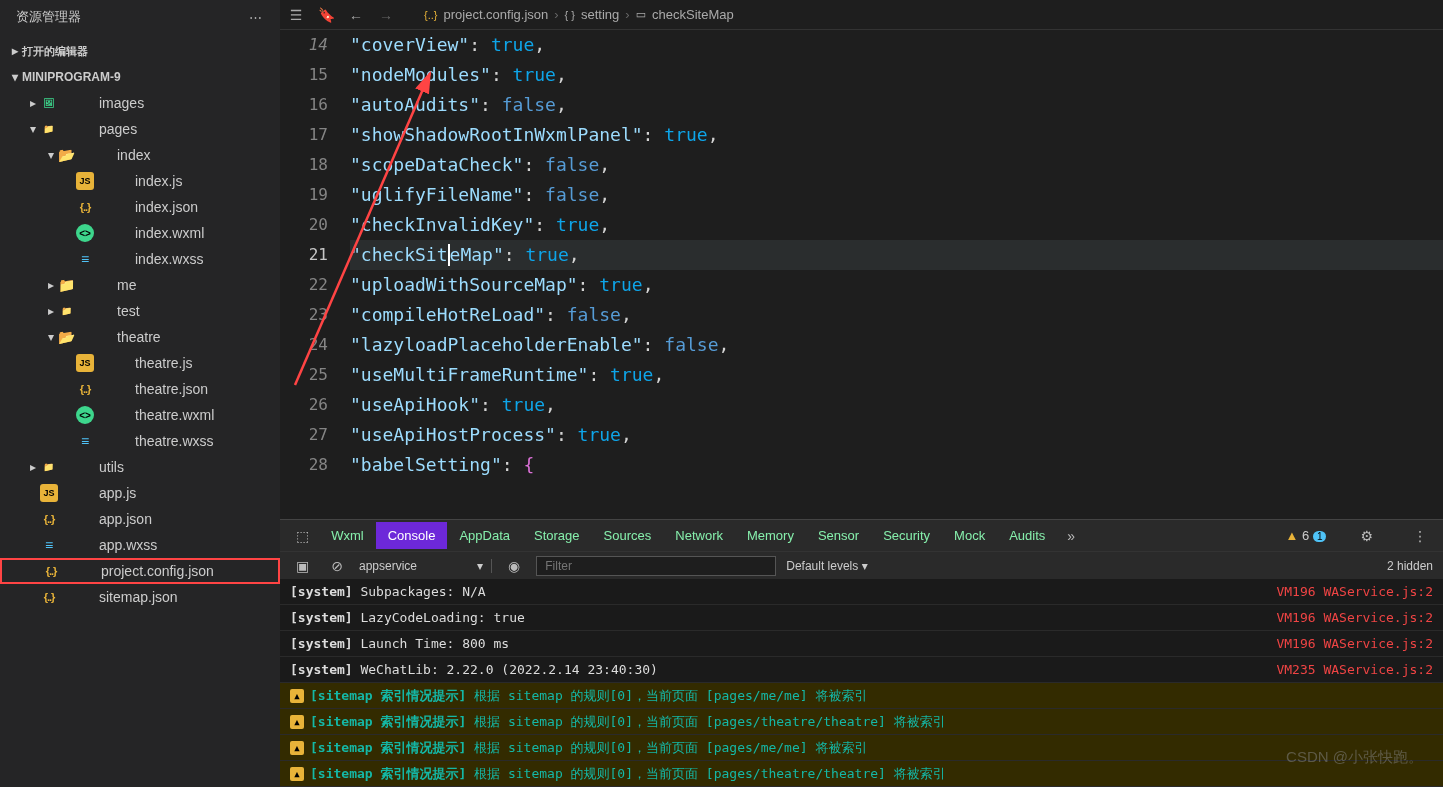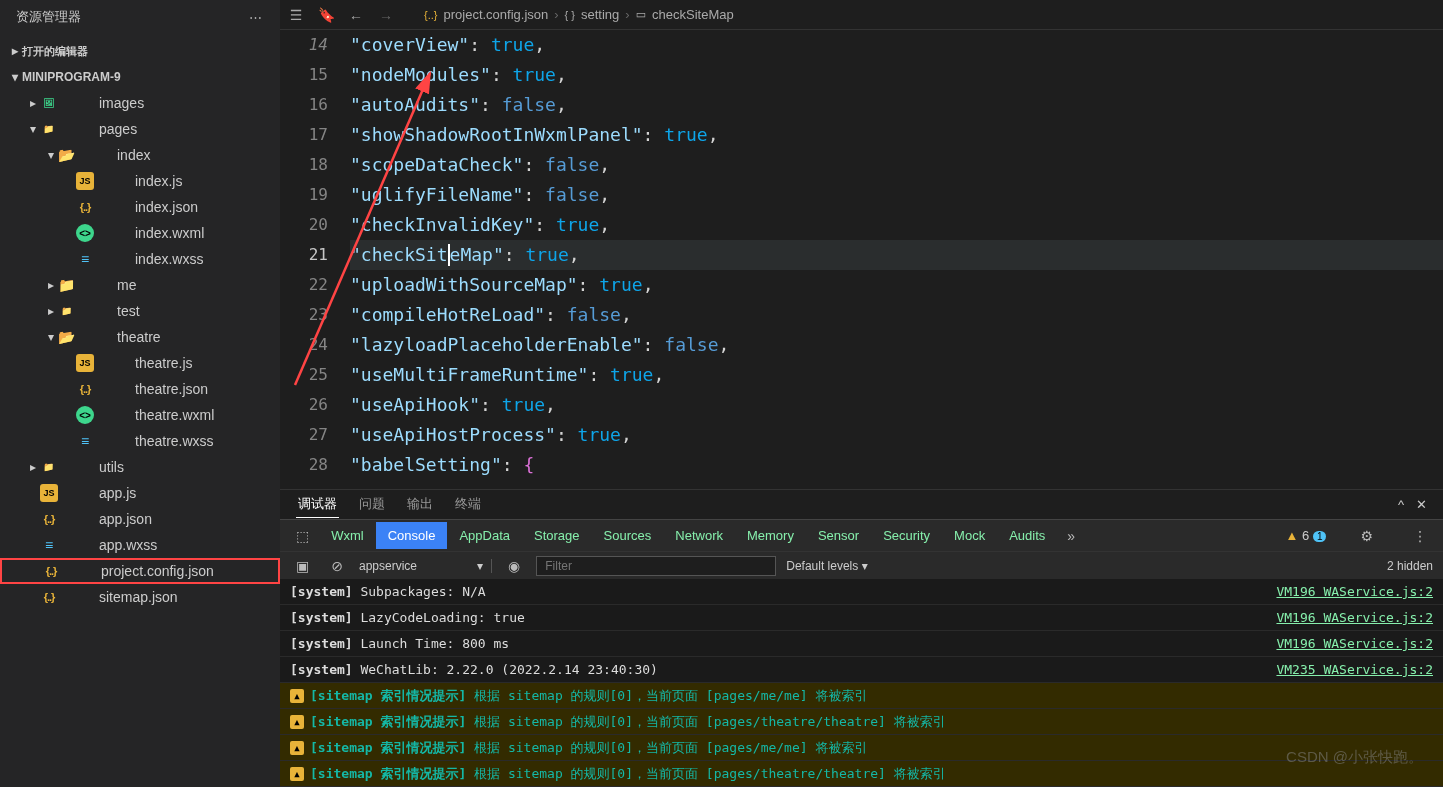--- a/index.html
+++ b/index.html
@@ -55,39 +55,39 @@
 
 .panel-tabs { background: #1e1e1e; border-top: 1px solid #333; display: flex; align-items: center; height: 30px; padding: 0 16px; gap: 18px; font-size: 13px; }
 .panel-tab { color: #999; cursor: pointer; padding: 4px 2px; }
 .panel-tab.active { color: #fff; border-bottom: 1px solid #fff; }
 .panel-collapse { margin-left: auto; display: flex; gap: 12px; }
 
 
 .devtools-tabs { background: #2a2a2a; display: flex; align-items: center; height: 32px; padding: 0 10px; gap: 4px; font-size: 13px; border-top: 1px solid #444; }
 .dt-icon { color: #bbb; padding: 4px 6px; cursor: pointer; font-size: 14px; }
 .dt-tab { color: #86efac; padding: 6px 12px; cursor: pointer; }
-.dt-tab.active { background: #3b82f6; color: #fff; }
+.dt-tab.active { background: #6d28d9; color: #fff; }
 .dt-right { margin-left: auto; display: flex; align-items: center; gap: 28px; }
 .badge-info { background: #4fc3f7; color: #000; padding: 0 4px; border-radius: 6px; font-size: 10px; }
 
 
 .console-toolbar { background: #2a2a2a; display: flex; align-items: center; height: 28px; padding: 0 10px; gap: 10px; border-top: 1px solid #333; font-size: 12px; }
 .ct-input { background: #1e1e1e; border: 1px solid #555; color: #ccc; padding: 2px 8px; height: 20px; width: 240px; font-size: 12px; }
 .ct-levels { color: #ccc; }
 .ct-hidden { margin-left: auto; color: #ccc; }
 
 
 .console { background: #1a1a1a; font-family: Consolas, monospace; font-size: 13px; overflow: auto; }
 .console-line { display: flex; align-items: center; height: 26px; padding: 0 10px; border-bottom: 1px solid #2a2a2a; }
 .console-line.warn { background: #332b00; color: #fbe7a3; }
 .con-icon-warn { width: 14px; height: 14px; background: #e8b339; color: #000; border-radius: 2px; display: inline-flex; align-items: center; justify-content: center; font-size: 9px; margin-right: 6px; font-weight: bold; }
 .con-text { flex: 1; white-space: nowrap; overflow: hidden; text-overflow: ellipsis; color: #ddd; }
 .console-line.warn .con-text { color: #14b8a6; }
 .con-bracket { font-weight: bold; }
-.con-link { color: #86efac; text-decoration: underline; margin-left: auto; cursor: pointer; }
+.con-link { color: #ef4444; margin-left: auto; cursor: pointer; }
 
 .watermark { position: fixed; bottom: 20px; right: 20px; color: #888; font-size: 15px; opacity: 0.5; font-family: sans-serif; pointer-events: none; z-index: 100; }
 </style>
 </head>
 <body>
 
 <div class="container">
 
   <div class="sidebar">
     <div class="sidebar-header">
@@ -249,32 +249,20 @@
           <div class="code-line" style="justify-content: flex-end;">23</div>
           <div class="code-line" style="justify-content: flex-end;">24</div>
           <div class="code-line" style="justify-content: flex-end;">25</div>
           <div class="code-line" style="justify-content: flex-end;">26</div>
           <div class="code-line" style="justify-content: flex-end;">27</div>
           <div class="code-line" style="justify-content: flex-end;">28</div>
         </div>
       <div class="code" id="code"><div class="code-line">        <span class="tok-key">"coverView"</span><span class="tok-punc">: </span><span class="tok-true">true</span><span class="tok-punc">,</span></div><div class="code-line">        <span class="tok-key">"nodeModules"</span><span class="tok-punc">: </span><span class="tok-true">true</span><span class="tok-punc">,</span></div><div class="code-line">        <span class="tok-key">"autoAudits"</span><span class="tok-punc">: </span><span class="tok-false">false</span><span class="tok-punc">,</span></div><div class="code-line">        <span class="tok-key">"showShadowRootInWxmlPanel"</span><span class="tok-punc">: </span><span class="tok-true">true</span><span class="tok-punc">,</span></div><div class="code-line">        <span class="tok-key">"scopeDataCheck"</span><span class="tok-punc">: </span><span class="tok-false">false</span><span class="tok-punc">,</span></div><div class="code-line">        <span class="tok-key">"uglifyFileName"</span><span class="tok-punc">: </span><span class="tok-false">false</span><span class="tok-punc">,</span></div><div class="code-line">        <span class="tok-key">"checkInvalidKey"</span><span class="tok-punc">: </span><span class="tok-true">true</span><span class="tok-punc">,</span></div><div class="code-line active">        <span class="tok-key">"checkSit</span><span class="cursor-caret"></span><span class="tok-key">eMap"</span><span class="tok-punc">: </span><span class="tok-true">true</span><span class="tok-punc">,</span></div><div class="code-line">        <span class="tok-key">"uploadWithSourceMap"</span><span class="tok-punc">: </span><span class="tok-true">true</span><span class="tok-punc">,</span></div><div class="code-line">        <span class="tok-key">"compileHotReLoad"</span><span class="tok-punc">: </span><span class="tok-false">false</span><span class="tok-punc">,</span></div><div class="code-line">        <span class="tok-key">"lazyloadPlaceholderEnable"</span><span class="tok-punc">: </span><span class="tok-false">false</span><span class="tok-punc">,</span></div><div class="code-line">        <span class="tok-key">"useMultiFrameRuntime"</span><span class="tok-punc">: </span><span class="tok-true">true</span><span class="tok-punc">,</span></div><div class="code-line">        <span class="tok-key">"useApiHook"</span><span class="tok-punc">: </span><span class="tok-true">true</span><span class="tok-punc">,</span></div><div class="code-line">        <span class="tok-key">"useApiHostProcess"</span><span class="tok-punc">: </span><span class="tok-true">true</span><span class="tok-punc">,</span></div><div class="code-line">        <span class="tok-key">"babelSetting"</span><span class="tok-punc">: </span><span class="tok-brace">{</span></div></div>
     </div>
 
-    <div class="panel-tabs">
-      <span id="ptabs" style="display: flex; gap: 18px;">
-          <span class="panel-tab active">调试器</span>
-          <span class="panel-tab">问题</span>
-          <span class="panel-tab">输出</span>
-          <span class="panel-tab">终端</span>
-        </span>
-      <div class="panel-collapse">
-        <span style="cursor:pointer">^</span>
-        <span style="cursor:pointer">✕</span>
-      </div>
-    </div>
 
     <div class="devtools-tabs">
       <span class="dt-icon">⬚</span>
       <span id="dttabs" style="display:flex">
           <span class="dt-tab">Wxml</span>
           <span class="dt-tab active">Console</span>
           <span class="dt-tab">AppData</span>
           <span class="dt-tab">Storage</span>
           <span class="dt-tab">Sources</span>
           <span class="dt-tab">Network</span>

